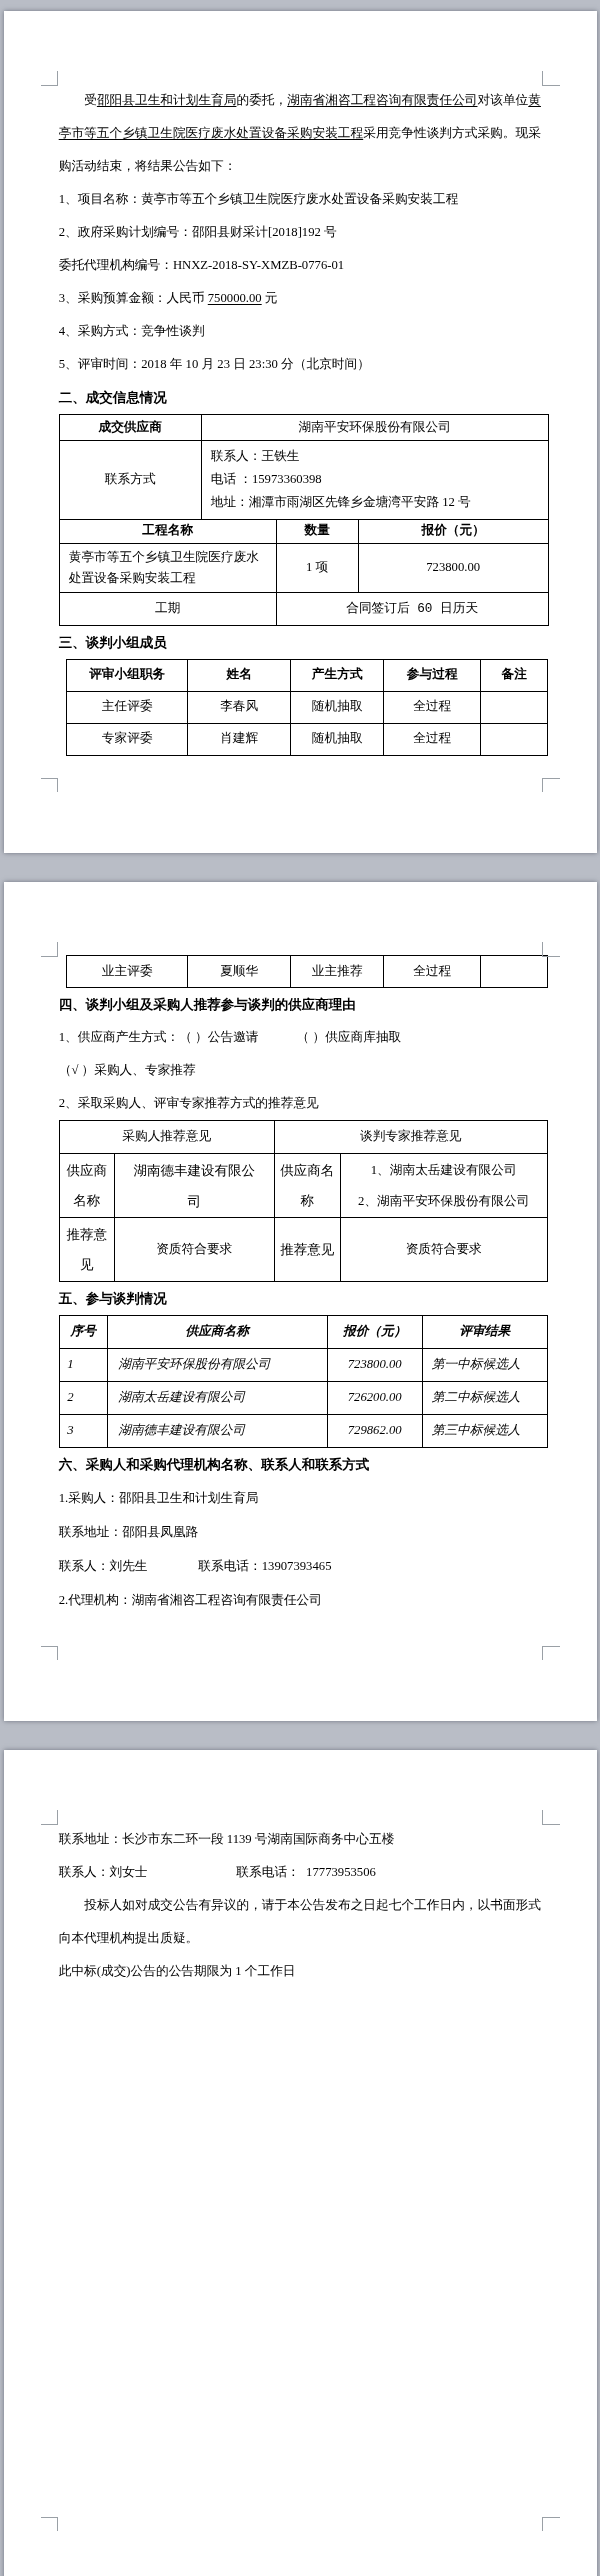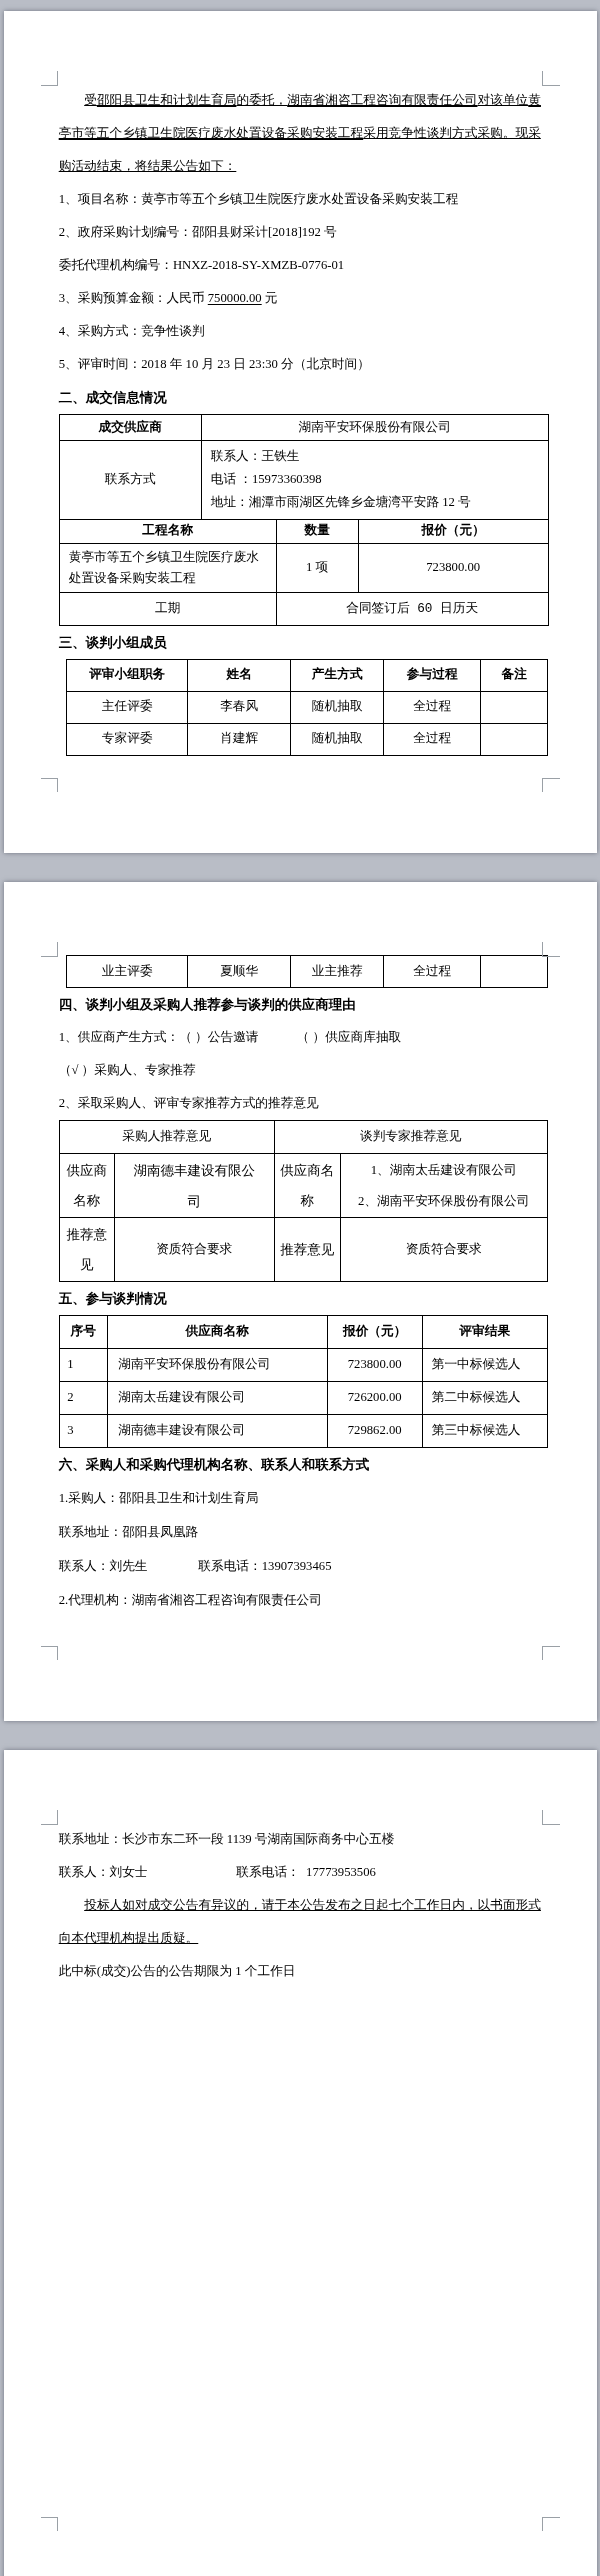--- a/index.html
+++ b/index.html
@@ -15,21 +15,21 @@
     width:593px;margin-left:3.7px;
     background:#ffffff;
     box-shadow:0 0 4.5px rgba(60,66,80,.6);
   }
   .page + .page{margin-top:29px;}
   .pg1{height:842px;}
   .pg2{height:839px;}
   .pg3{height:842px;}
   .content{padding:73px 50px 0 55px;font-size:12.7px;line-height:33px;}
   p.line{margin:0;line-height:33px;white-space:pre-wrap;}
-  p.indent{text-indent:25.5px;text-decoration:underline;}
+  p.indent{text-indent:25.5px;}
   h2.sec{margin:0;font-size:13.5px;line-height:33px;font-weight:bold;}
   .u{text-decoration:underline;text-underline-offset:2.2px;}
   
   .crop{position:absolute;width:16.5px;height:13.5px;}
   .crop.tl{left:37px;top:60px;border-right:1.1px solid #9aa0a6;border-bottom:1.1px solid #9aa0a6;}
   .crop.tr{right:37px;top:60px;border-left:1.1px solid #9aa0a6;border-bottom:1.1px solid #9aa0a6;}
   .crop.bl{left:37px;bottom:61px;border-right:1.1px solid #9aa0a6;border-top:1.1px solid #9aa0a6;}
   .crop.br{right:37px;bottom:61px;border-left:1.1px solid #9aa0a6;border-top:1.1px solid #9aa0a6;}
   
   table{border-collapse:collapse;table-layout:fixed;font-size:12.7px;}
@@ -40,21 +40,21 @@
   .t-award .contact-cell{padding:4.5px 0 4.5px 9px;}
   .t-award .contact-cell div{line-height:23px;}
   .t-award .proj-cell{text-align:left;padding:3px 9px;line-height:21px;word-break:break-all;}
   .t-panel{width:480px;margin-left:7.5px;}
   .t-panel td{height:31px;}
   .t-rec{width:488px;}
   .t-rec td.lab{padding:0 1.5px;line-height:30px;word-break:break-all;font-size:13.5px;}
   .t-rec .sup-cell{padding:0 15px;line-height:31px;word-break:break-all;font-size:13.5px;}
   .t-rec .exp-cell div{line-height:31px;}
   .t-part{width:488px;}
-  .t-part td{height:32px;}
+  .t-part td{height:32px;font-style:italic;}
   .t-part .seq{text-align:left;padding-left:7.5px;}
   .t-part .nm{text-align:left;padding-left:10.5px;}
   .t-part .rs{text-align:left;padding-left:9px;}
   .gap-h3{margin-top:12px;}
   .gap-h4{margin-top:13.5px;}
   .gap-h6{margin-top:21px;}
   .contact-block p{line-height:34px;}
   .objection{margin-top:51px;}
   .period{margin-top:40px;}
 </style>

